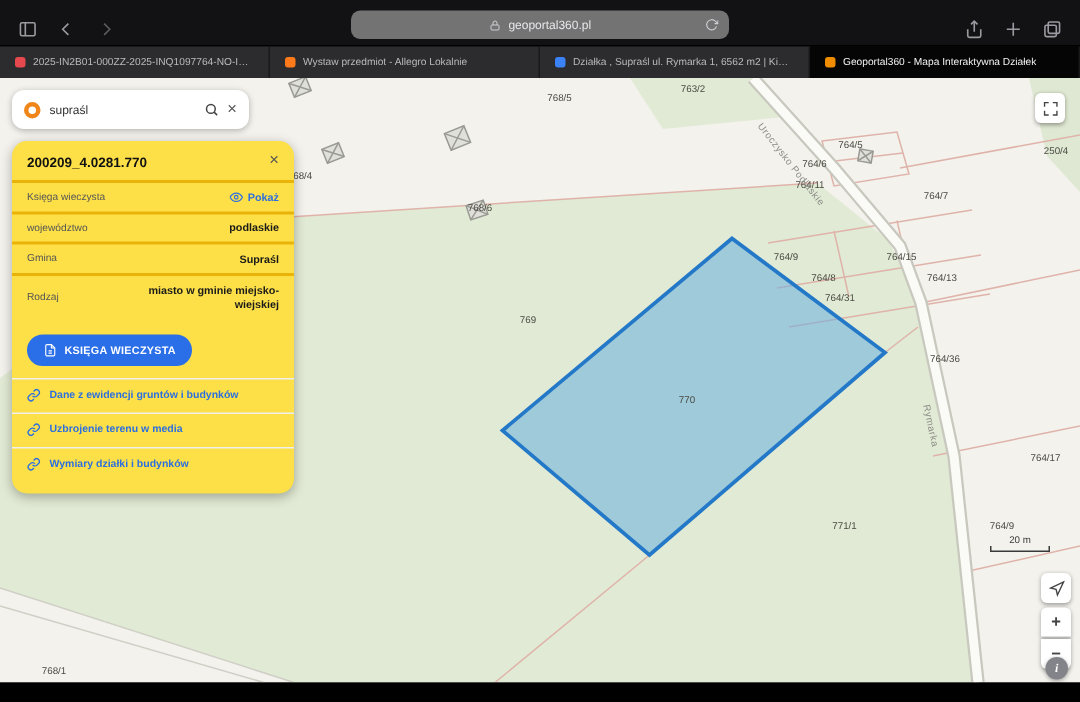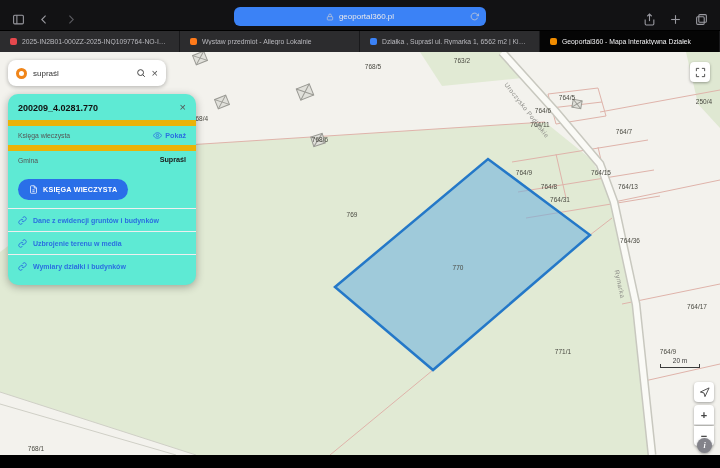--- a/index.html
+++ b/index.html
@@ -7,21 +7,21 @@
 
   
   .chrome { position:absolute; top:0; left:0; width:720px; }
   .toolbar { position:relative; height:30px; background:#121214; display:flex; align-items:flex-end; justify-content:center; padding-bottom:4px; }
   .tb-group { position:absolute; bottom:4px; display:flex; align-items:center; gap:13px; color:#9a9aa1; }
   .tb-left { left:12px; }
   .tb-right { right:12px; }
   .tb-icon { width:13px; height:13px; display:inline-flex; }
   .tb-icon svg { width:13px; height:13px; stroke:currentColor; fill:none; stroke-width:2; }
   .tb-icon.dim { color:#5a5a60; }
-  .url-pill { position:relative; width:252px; height:19px; background:#3b82f6; border-radius:6px; display:flex; align-items:center; justify-content:center; gap:5px; color:#e8e8ec; font-size:8px; }
+  .url-pill { position:relative; width:252px; height:19px; background:#737373; border-radius:6px; display:flex; align-items:center; justify-content:center; gap:5px; color:#e8e8ec; font-size:8px; }
   .url-pill .mini-icon svg { width:8px; height:8px; stroke:#cfcfd4; fill:none; stroke-width:2; display:block; }
   .refresh-btn { position:absolute; right:7px; top:5px; }
   .refresh-btn svg { width:9px; height:9px; stroke:#cfcfd4; fill:none; stroke-width:2; display:block; }
 
   .tab-strip { display:flex; height:22px; background:#101012; border-top:1px solid #000; }
   .tab { flex:1 1 0; min-width:0; display:flex; align-items:center; gap:5px; padding:0 10px; background:#2c2c2e; border-right:1px solid #19191b; color:#b9b9be; font-size:6.8px; cursor:default; }
   .tab.active { background:#050505; color:#f2f2f4; }
   .favicon { width:7px; height:7px; border-radius:2px; flex:none; }
   .tab-label { overflow:hidden; white-space:nowrap; text-overflow:ellipsis; }
 
@@ -43,24 +43,24 @@
   .scale-text { font-size:6.5px; color:#3a3a3a; }
   .scale-bracket { height:4px; border-left:1px solid #3a3a3a; border-right:1px solid #3a3a3a; border-bottom:1px solid #3a3a3a; }
 
   
   .search-pill { position:absolute; left:8px; top:8px; width:158px; height:26px; background:#fff; border-radius:8px; box-shadow:0 1px 4px rgba(0,0,0,.28); display:flex; align-items:center; padding:0 8px; gap:6px; z-index:6; }
   .logo-ring { width:11px; height:11px; border:3px solid #f08519; border-radius:50%; flex:none; }
   .search-input { border:none; outline:none; flex:1; min-width:0; font-size:8px; color:#333; background:transparent; font-family:"Liberation Sans", sans-serif; }
   .search-pill .sicon svg { width:10px; height:10px; stroke:#444; fill:none; stroke-width:2.4; display:block; }
   .close-x { color:#555; font-size:11px; line-height:1; cursor:pointer; }
 
-  .info-card { position:absolute; left:8px; top:42px; width:188px; background:#5eead4; border-radius:10px; box-shadow:0 2px 8px rgba(0,0,0,.3); z-index:6; padding-bottom:8px; }
+  .info-card { position:absolute; left:8px; top:42px; width:188px; background:#fde047; border-radius:10px; box-shadow:0 2px 8px rgba(0,0,0,.3); z-index:6; padding-bottom:8px; }
   .card-header { display:flex; justify-content:space-between; align-items:center; padding:8px 10px 7px; }
   .card-title { font-weight:bold; font-size:9px; color:#111; }
-  .info-row { display:flex; justify-content:space-between; align-items:center; padding:4.5px 10px; border-top:6px solid #eab308; }
+  .info-row { display:flex; justify-content:space-between; align-items:center; padding:4.5px 10px; border-top:2px solid #eab308; }
   .row-label { font-size:6.8px; color:#555; flex:none; padding-right:6px; }
   .row-value { font-size:7.2px; font-weight:bold; color:#1a1a1a; text-align:right; max-width:102px; line-height:1.35; }
   .link-value { color:#2b6fe0; display:inline-flex; gap:3px; align-items:center; cursor:pointer; }
   .kw-button { margin:10px 10px 4px; display:inline-flex; align-items:center; gap:5px; background:#2a6fe8; color:#fff; border:none; border-radius:12px; padding:6px 11px; font-size:7.2px; font-weight:bold; letter-spacing:.2px; cursor:pointer; font-family:"Liberation Sans", sans-serif; }
   .panel-links { margin-top:4px; }
   .panel-link { display:flex; align-items:center; gap:6px; padding:6.5px 10px; border-top:1px solid #efefef; color:#2b6fe0; font-size:7px; font-weight:bold; cursor:pointer; }
 
   .bottom-strip { position:absolute; top:455px; left:0; width:720px; height:13px; background:#000; }
 </style>
 </head>
@@ -274,22 +274,30 @@
           <span class="row-label">Księga wieczysta</span>
           <span class="row-value link-value">
             <svg width="9" height="9" viewBox="0 0 24 24" fill="none" stroke="#2b6fe0" stroke-width="2.2">
               <path d="M1 12s4-7.5 11-7.5S23 12 23 12s-4 7.5-11 7.5S1 12 1 12z"></path>
               <circle cx="12" cy="12" r="3.2"></circle>
             </svg>
             <span>Pokaż</span>
           </span>
         </div>
         <div class="info-row">
+          <span class="row-label">województwo</span>
+          <span class="row-value">podlaskie</span>
+        </div>
+        <div class="info-row">
           <span class="row-label">Gmina</span>
           <span class="row-value">Supraśl</span>
+        </div>
+        <div class="info-row">
+          <span class="row-label">Rodzaj</span>
+          <span class="row-value">miasto w gminie miejsko-wiejskiej</span>
         </div>
       </div>
     <button class="kw-button">
       <svg width="9" height="9" viewBox="0 0 24 24" fill="none" stroke="#fff" stroke-width="2">
           <path d="M14 2H6a2 2 0 0 0-2 2v16a2 2 0 0 0 2 2h12a2 2 0 0 0 2-2V8z"></path>
           <path d="M14 2v6h6"></path>
           <path d="M9 13h6M9 17h6"></path>
         </svg>
       <span>KSIĘGA WIECZYSTA</span>
     </button>

